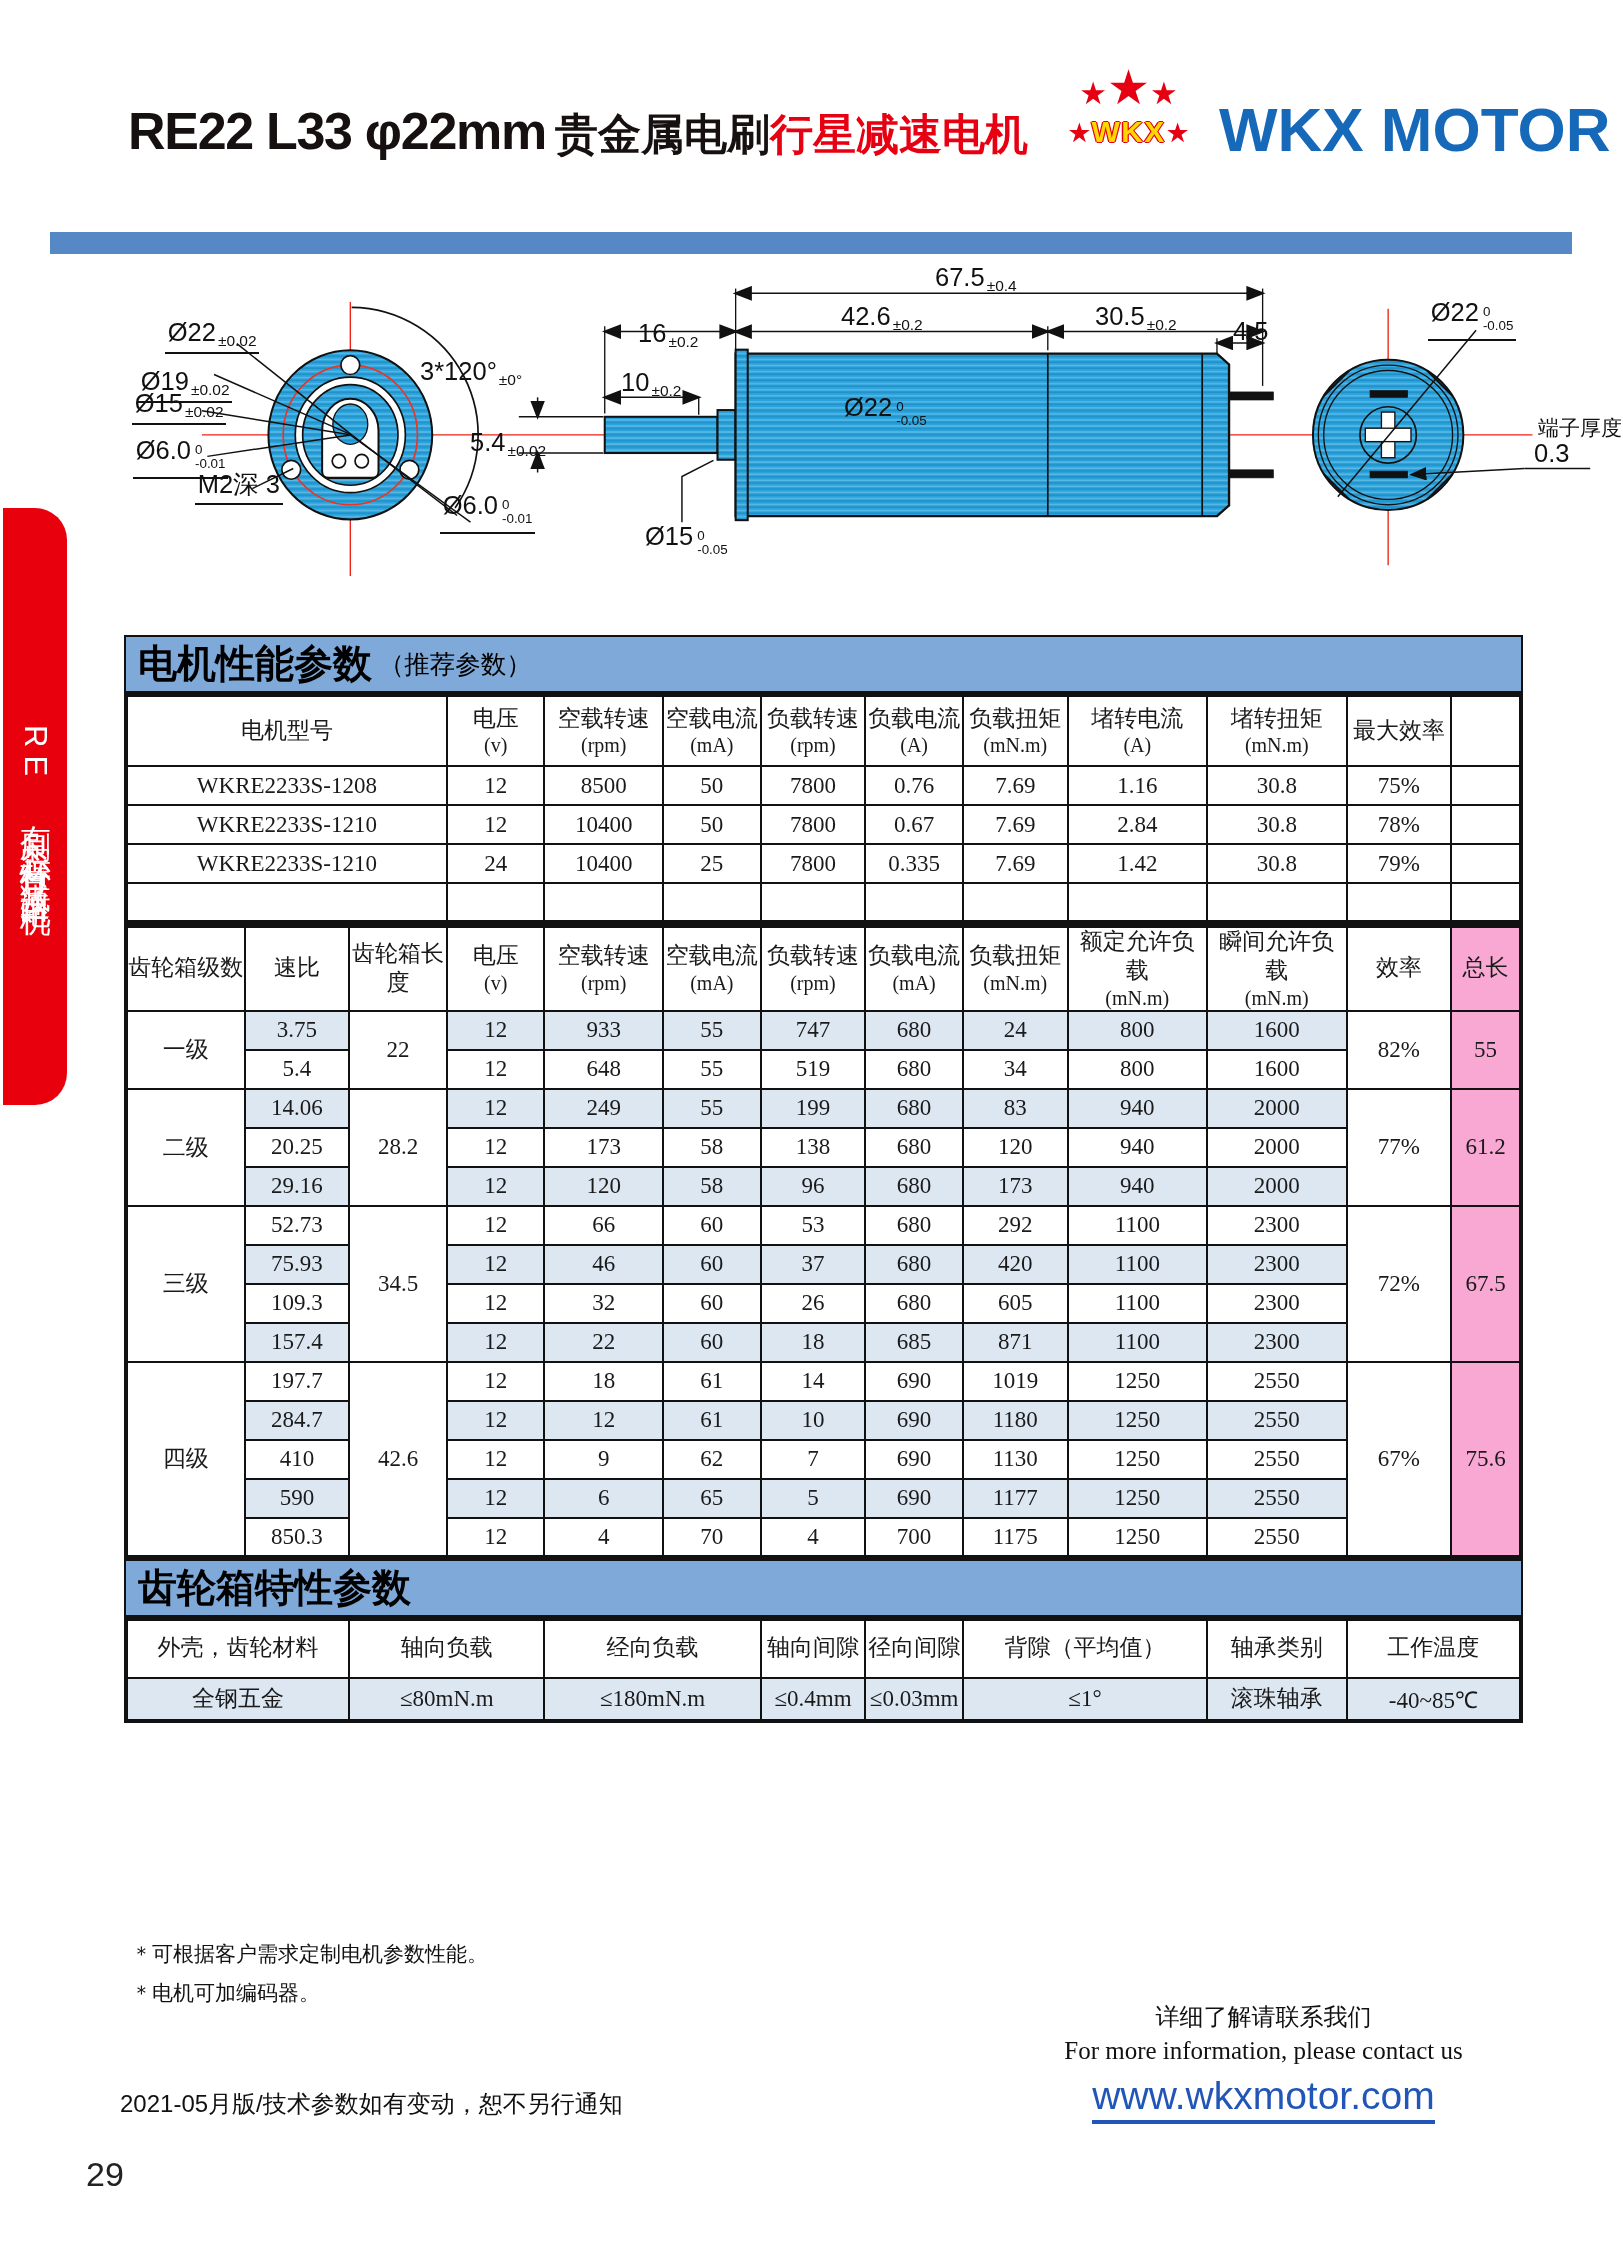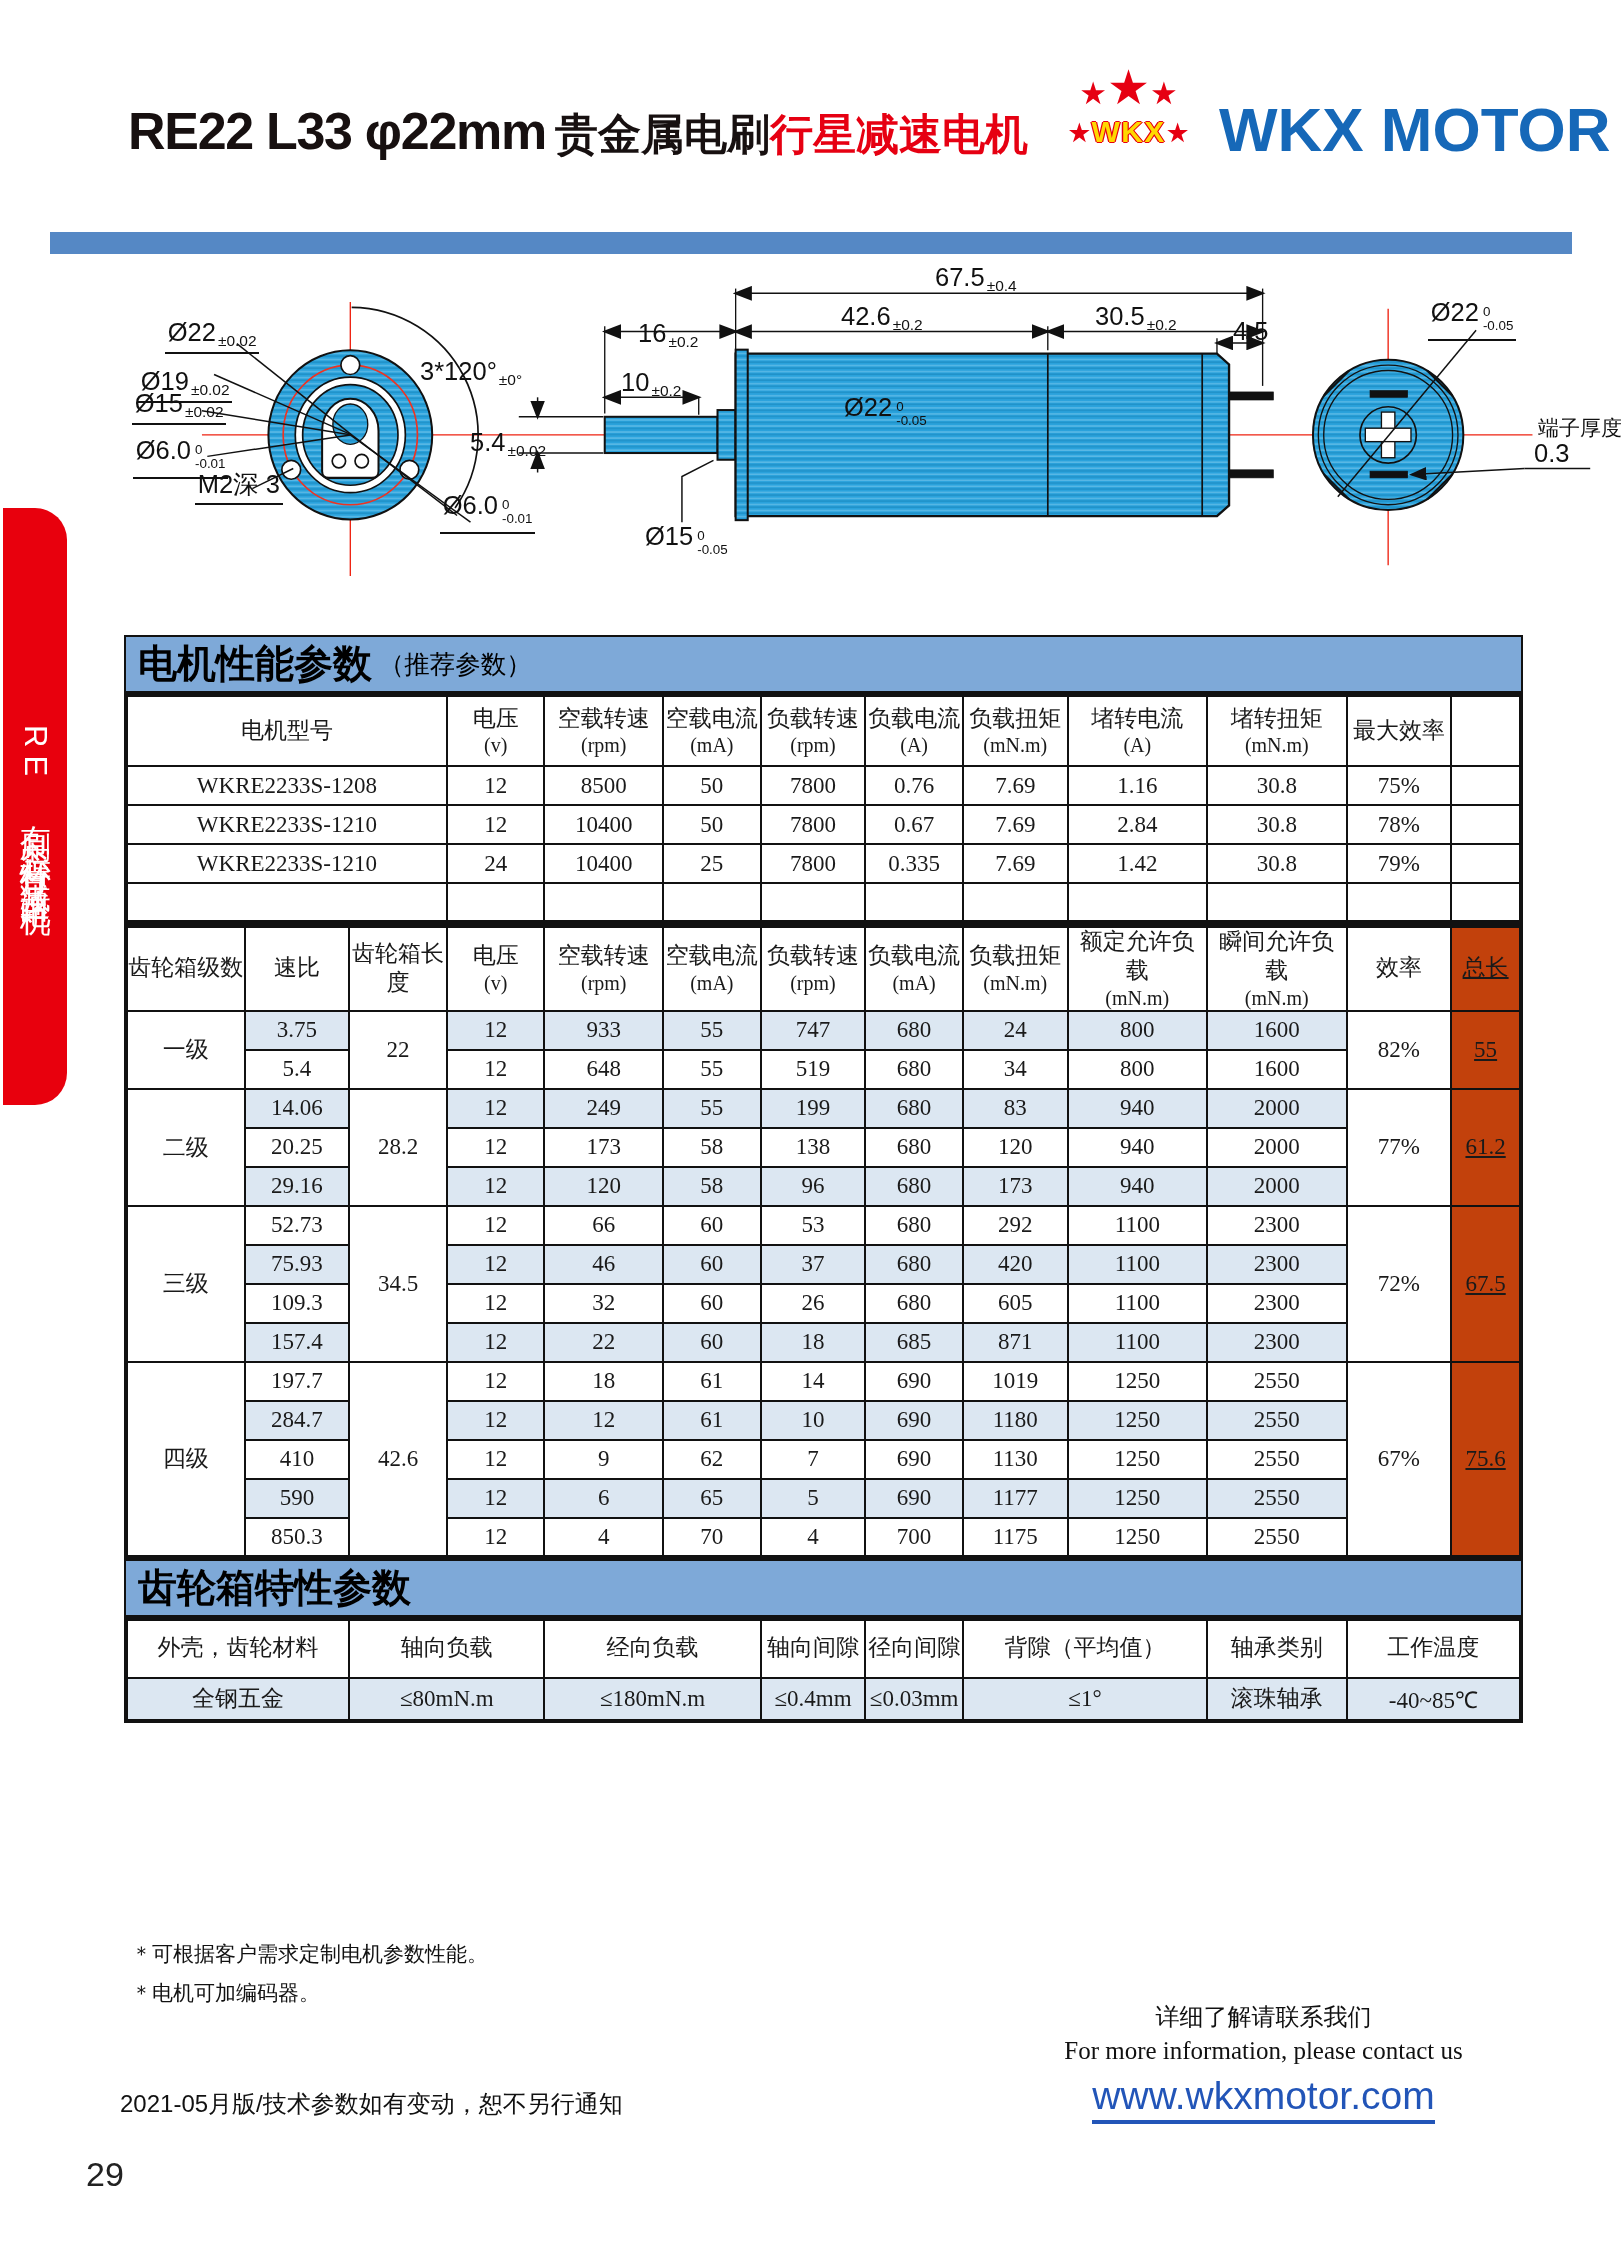--- a/index.html
+++ b/index.html
@@ -39,21 +39,21 @@
         padding-left:12px;gap:6.7px;box-sizing:border-box;}
   .banner .bt{font-size:39px;font-weight:bold;color:#000;}
   .banner .bs{font-size:25.5px;color:#000;}
   table{width:100%;border-collapse:collapse;table-layout:fixed;background:#fff;border:4px solid #111;}
   td,th{border:2px solid #111;text-align:center;vertical-align:middle;color:#1a1a1a;
         font-weight:normal;padding:0;overflow:hidden;}
   .t1 thead tr{height:71px;} .t1 tbody tr{height:39px;} 
   .t2 thead tr{height:78px;} .t2 tbody tr{height:39px;}
   .t3 thead tr{height:59px;}  .t3 tbody tr{height:43px;}
   td{font-size:23px;} .hl{font-size:23px;line-height:1.25;} .hu{font-size:20px;line-height:1.2;}
-  .shade{background:#dce7f2;} .total-col{background:#c2410c;text-decoration:underline;}
+  .shade{background:#dce7f2;} .total-col{background:#f9a8d4;}
   
   .notes{position:absolute;left:131px;top:1935px;font-size:21px;line-height:1.85;color:#111;}
   .version{position:absolute;left:120px;top:2088px;font-size:24px;color:#111;font-family:"Liberation Sans",sans-serif;}
   .contact{position:absolute;left:1045px;top:2001px;width:437px;text-align:center;color:#111;}
   .contact .zh{font-size:24px;} .contact .en{font-size:25px;margin-top:4px;}
   .contact a{display:inline-block;margin-top:9.4px;font-family:"Liberation Sans",sans-serif;font-weight:normal;
         font-size:39px;color:#2255b8;text-decoration:none;border-bottom:4px solid #2255b8;padding-bottom:1.3px;}
   .pagenum{position:absolute;left:86px;top:2155px;font-size:34px;font-family:"Liberation Sans",sans-serif;color:#222;}
 </style>
 </head>

